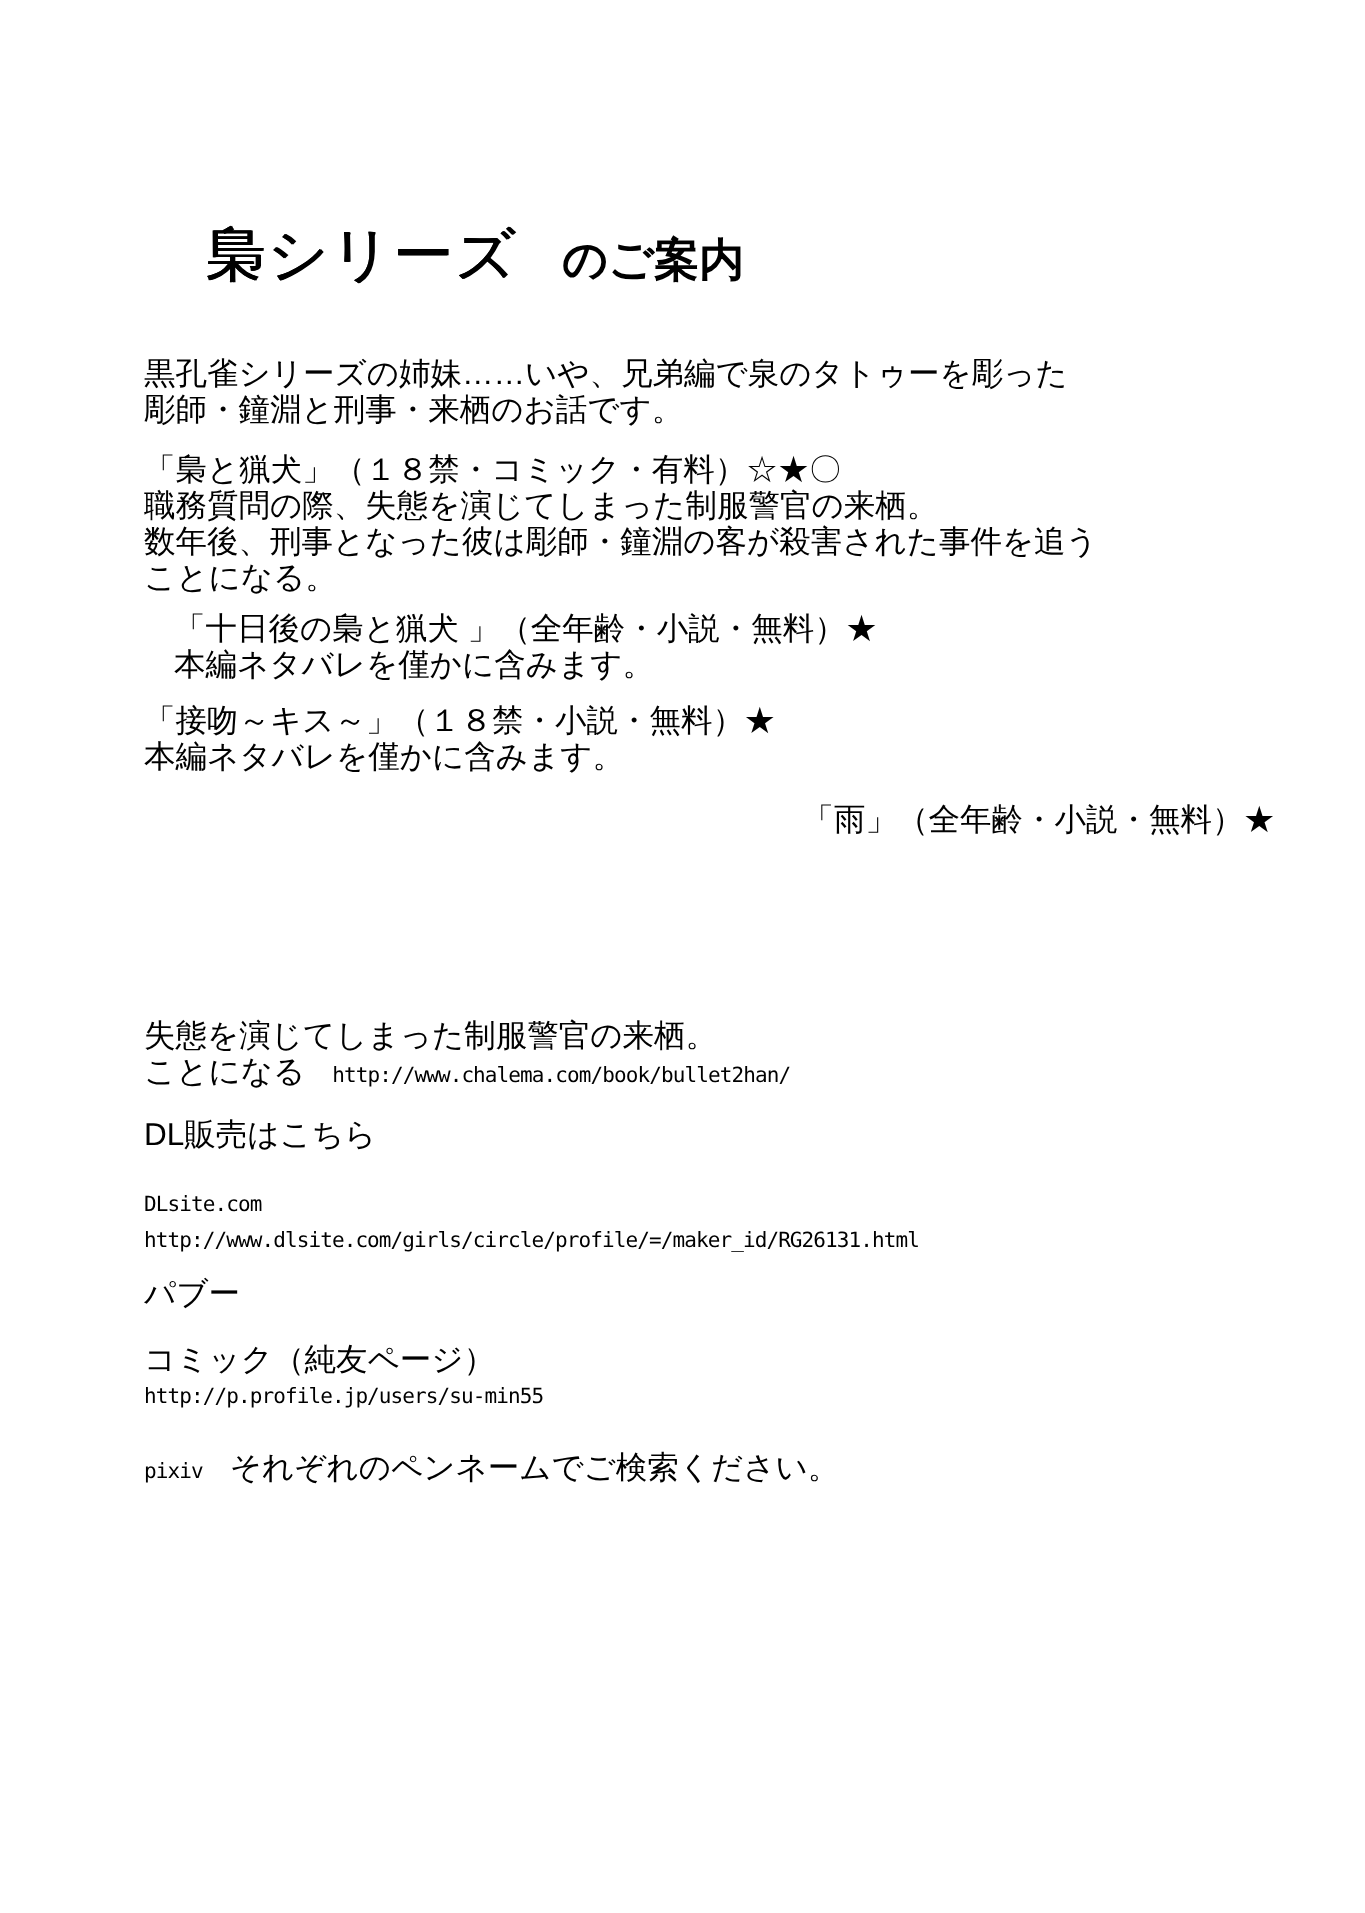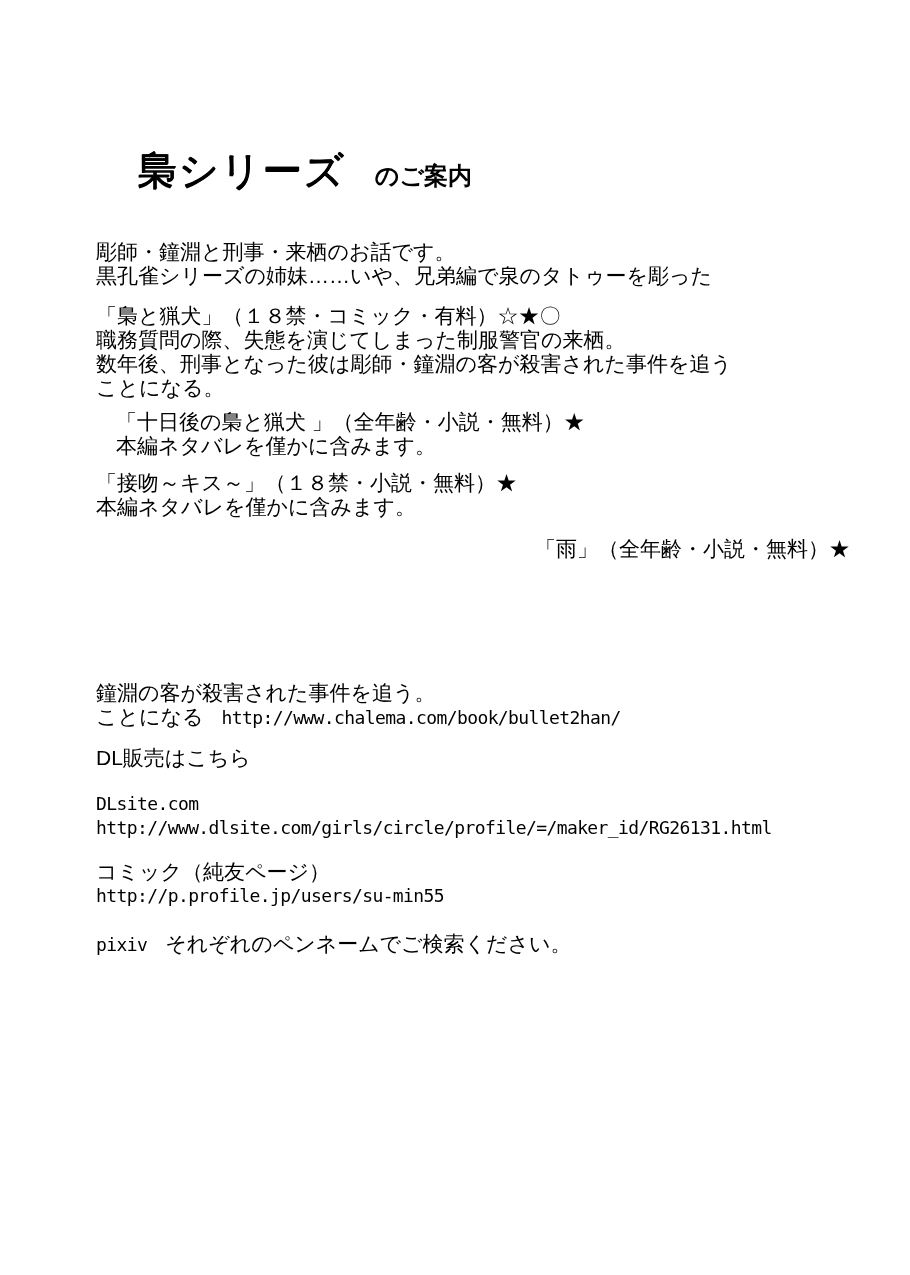--- a/index.html
+++ b/index.html
@@ -16,26 +16,26 @@
     box-sizing: border-box;
     overflow: hidden;
   }
   .doc-title { font-size: 40px; line-height: 40px; white-space: nowrap; margin-left: 41px; }
   .doc-title-main {
     font-family: "DejaVu Serif", serif;
     font-weight: 400;
     letter-spacing: 1px;
     text-shadow: 0.8px 0 0 currentColor, 0 0.5px 0 currentColor;
   }
-  .doc-title-suffix { font-size: 24px; font-weight: 600; margin-left: 30px; }
+  .doc-title-suffix { font-size: 30px; font-weight: 600; margin-left: 30px; }
   .para { margin: 0; }
   .line { white-space: pre; }
   .mono {
     font-family: "DejaVu Sans Mono", monospace;
-    font-size: 18px;
+    font-size: 14px;
     letter-spacing: -0.6px;
   }
   .gap { display: inline-block; width: 18px; }
   .mt-intro  { margin-top: 44px; }
   .mt16 { margin-top: 16px; }
   .mt10 { margin-top: 10px; margin-left: 20px; }
   .mt12 { margin-top: 12px; }
   .mt13 { margin-top: 13px; }
   .mt14 { margin-top: 24px; }
   .mt15 { margin-top: 15px; }
@@ -47,22 +47,22 @@
 </head>
 <body>
 
 <div class="page">
 
   <div class="doc-title">
     <span class="doc-title-main">梟シリーズ</span><span class="doc-title-suffix">のご案内</span>
   </div>
 
   <div class="para mt-intro">
+    <div class="line">黒孔雀シリーズの姉妹……いや、兄弟編で泉のタトゥーを彫った</div>
     <div class="line">彫師・鐘淵と刑事・来栖のお話です。</div>
-    <div class="line">黒孔雀シリーズの姉妹……いや、兄弟編で泉のタトゥーを彫った</div>
   </div>
 
   <div class="para mt16">
     <div class="line">「梟と猟犬」（１８禁・コミック・有料）☆★〇</div>
     <div class="line">職務質問の際、失態を演じてしまった制服警官の来栖。</div>
     <div class="line">数年後、刑事となった彼は彫師・鐘淵の客が殺害された事件を追う</div>
     <div class="line">ことになる。</div>
   </div>
 
   <div class="para mt10">
@@ -74,33 +74,36 @@
     <div class="line">「接吻～キス～」（１８禁・小説・無料）★</div>
     <div class="line">本編ネタバレを僅かに含みます。</div>
   </div>
 
 
   <div class="para mt18">
     <div class="line">「雨」（全年齢・小説・無料）★</div>
   </div>
 
   <div class="para mt120">
-    <div class="line">鐘淵の客が殺害された事件を追う。</div>
+    <div class="line">失態を演じてしまった制服警官の来栖。</div>
     <div class="line"><span>ことになる</span><span class="gap"></span><span class="mono">http://www.chalema.com/book/bullet2han/</span></div>
   </div>
 
   <div class="para mt16">
     <div class="line">DL販売はこちら</div>
   </div>
 
   <div class="para mt22">
     <div class="line mono">DLsite.com</div>
     <div class="line mono">http://www.dlsite.com/girls/circle/profile/=/maker_id/RG26131.html</div>
   </div>
 
+  <div class="para mt12">
+    <div class="line">パブー</div>
+  </div>
 
   <div class="para mt20">
     <div class="line">コミック（純友ページ）</div>
     <div class="line mono">http://p.profile.jp/users/su-min55</div>
   </div>
 
 
   <div class="para mt14">
     <div class="line"><span class="mono">pixiv</span><span class="gap"></span><span>それぞれのペンネームでご検索ください。</span></div>
   </div>

